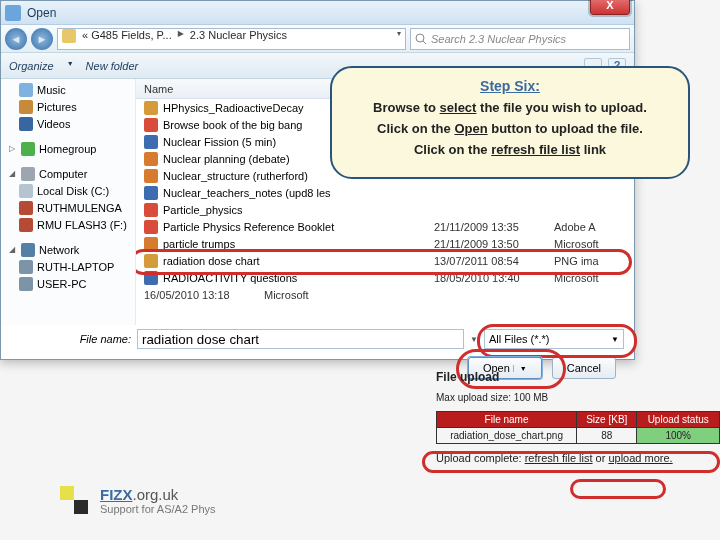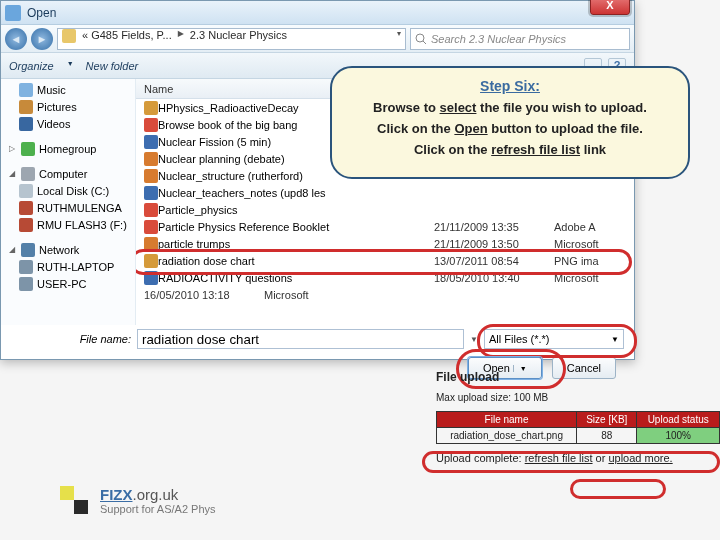--- a/index.html
+++ b/index.html
@@ -30,21 +30,21 @@
   .ic-music{background:#7fb2e0}.ic-pic{background:#c78a3a}.ic-vid{background:#3867a0}.ic-home{background:#4db04d}
   .ic-comp{background:#9da6b0}.ic-disk{background:#b6c4cf}.ic-ruth{background:#b74a35}.ic-net{background:#5480a8}.ic-lap{background:#7d94a8}
   .side-spacer { height: 8px; }
   .exp-tri { color:#666; font-size:8px; width:10px; display:inline-block; text-align:center;}
   
   .filelist { flex:1; overflow:hidden; }
   .list-head { display:flex; background: linear-gradient(#f7fafc,#e9eff5); border-bottom:1px solid #d5e0ea; height:20px; align-items:center; font-size:11px; color:#333;}
   .list-head .col-n{flex:1; padding-left:8px;} .list-head .col-d{width:120px;} .list-head .col-t{width:80px;}
   .file-rows{}
   .file-row { display:flex; align-items:center; height:17px; padding-left:8px; font-size:11px;}
-  .file-row .col-n{flex:1; display:flex; align-items:center;} .file-row .col-d{width:120px; color:#333;} .file-row .col-t{width:80px; color:#333;}
+  .file-row .col-n{flex:1; display:flex; gap:5px; align-items:center;} .file-row .col-d{width:120px; color:#333;} .file-row .col-t{width:80px; color:#333;}
   .fico{width:14px;height:14px;border-radius:2px;display:inline-block}
   .fi-pdf{background:#d94b3b}.fi-doc{background:#3d6db0}.fi-ppt{background:#d77b2f}.fi-png{background:#d59a3a}
   .row-hi { position:relative; }
   .row-hi::after{content:"";position:absolute;left:-6px;top:-3px;width:496px;height:20px;border:3px solid #d02d2d;border-radius:16px;pointer-events:none;}
   
   .fn-row { height:28px; display:flex; align-items:center; padding:0 10px 0 70px; gap:6px; font-size:11px;}
   .fn-row .lbl{width:60px; text-align:right;font-style:italic;}
   .fn-input{flex:1; height:20px; border:1px solid #aec0d4; padding:0 4px; background:#fff;}
   .filter-sel{width:140px;height:20px;border:1px solid #aec0d4;background:#fff;display:flex;align-items:center;padding:0 4px;gap:6px;position:relative;}
   .filter-sel::after{content:"";position:absolute;left:-8px;top:-6px;width:154px;height:28px;border:3px solid #d02d2d;border-radius:16px;pointer-events:none;}

